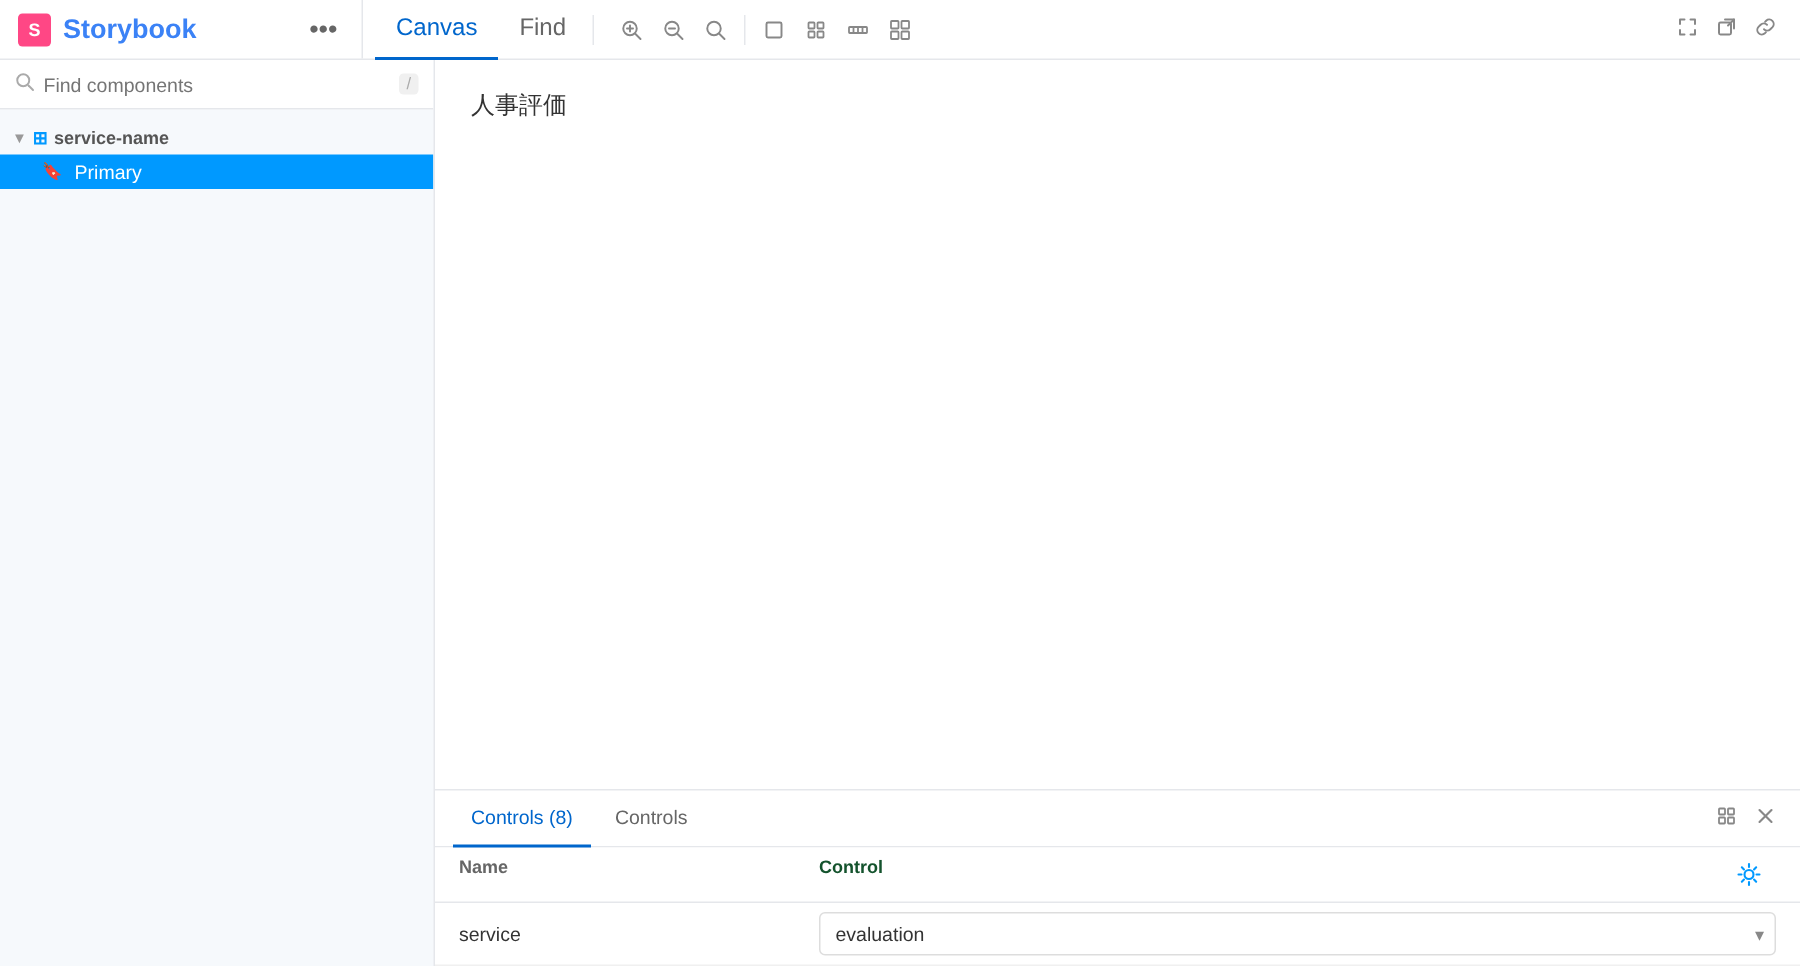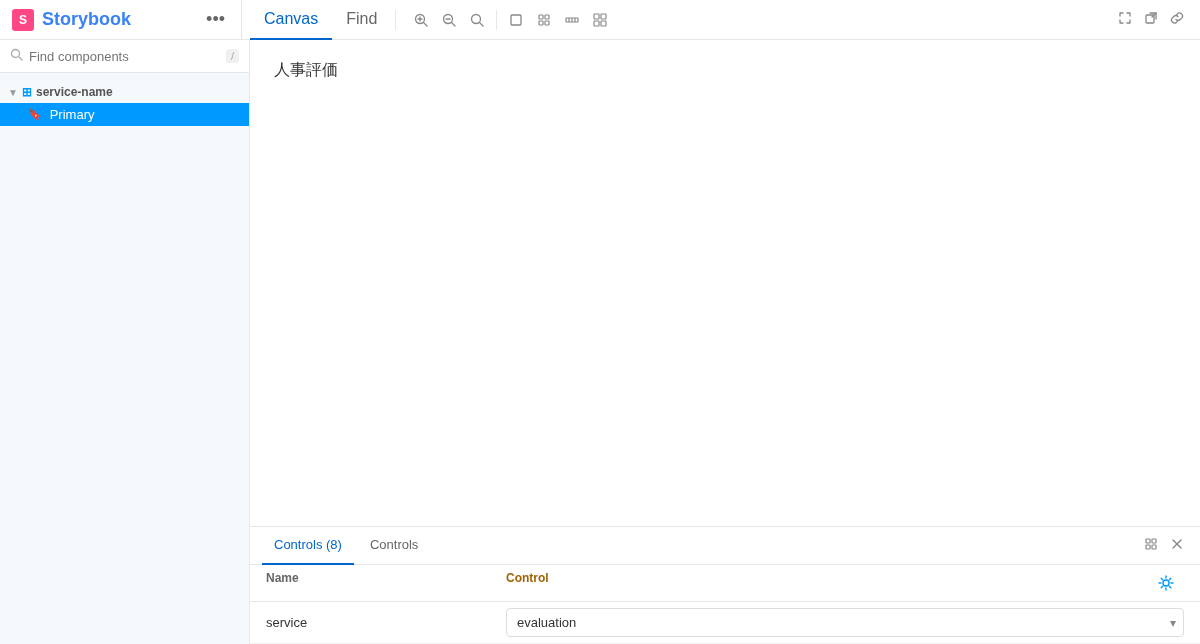--- a/index.html
+++ b/index.html
@@ -71,21 +71,21 @@
       border-radius: 3px;
     }
 
     
     .main-layout {
       display: flex; flex: 1; overflow: hidden;
     }
 
     
     .sidebar {
-      width: 250px; flex-shrink: 0;
+      width: 290px; flex-shrink: 0;
       background: #f6f9fc;
       border-right: 1px solid #e5e7eb;
       display: flex; flex-direction: column;
       overflow: hidden;
     }
     .search-box {
       display: flex; align-items: center;
       padding: 8px 10px;
       border-bottom: 1px solid #e5e7eb;
       gap: 6px;
@@ -168,21 +168,21 @@
     .panel-table {
       width: 100%;
     }
     .panel-header-row {
       display: flex;
       border-bottom: 1px solid #e5e7eb;
       padding: 6px 16px;
       background: #fff;
     }
     .col-name { width: 240px; font-size: 12px; font-weight: 600; color: #666; }
-    .col-control { flex: 1; font-size: 12px; font-weight: 600; color: #a16207; }
+    .col-control { flex: 1; font-size: 12px; font-weight: 600; color: #14532d; }
     .col-extra { width: 30px; }
 
     .panel-data-row {
       display: flex; align-items: center;
       padding: 6px 16px;
       border-bottom: 1px solid #f0f0f0;
       min-height: 42px;
     }
     .data-name-cell { width: 240px; font-size: 13px; color: #333; font-weight: 500; }
     .data-control-cell { flex: 1; position: relative; }

